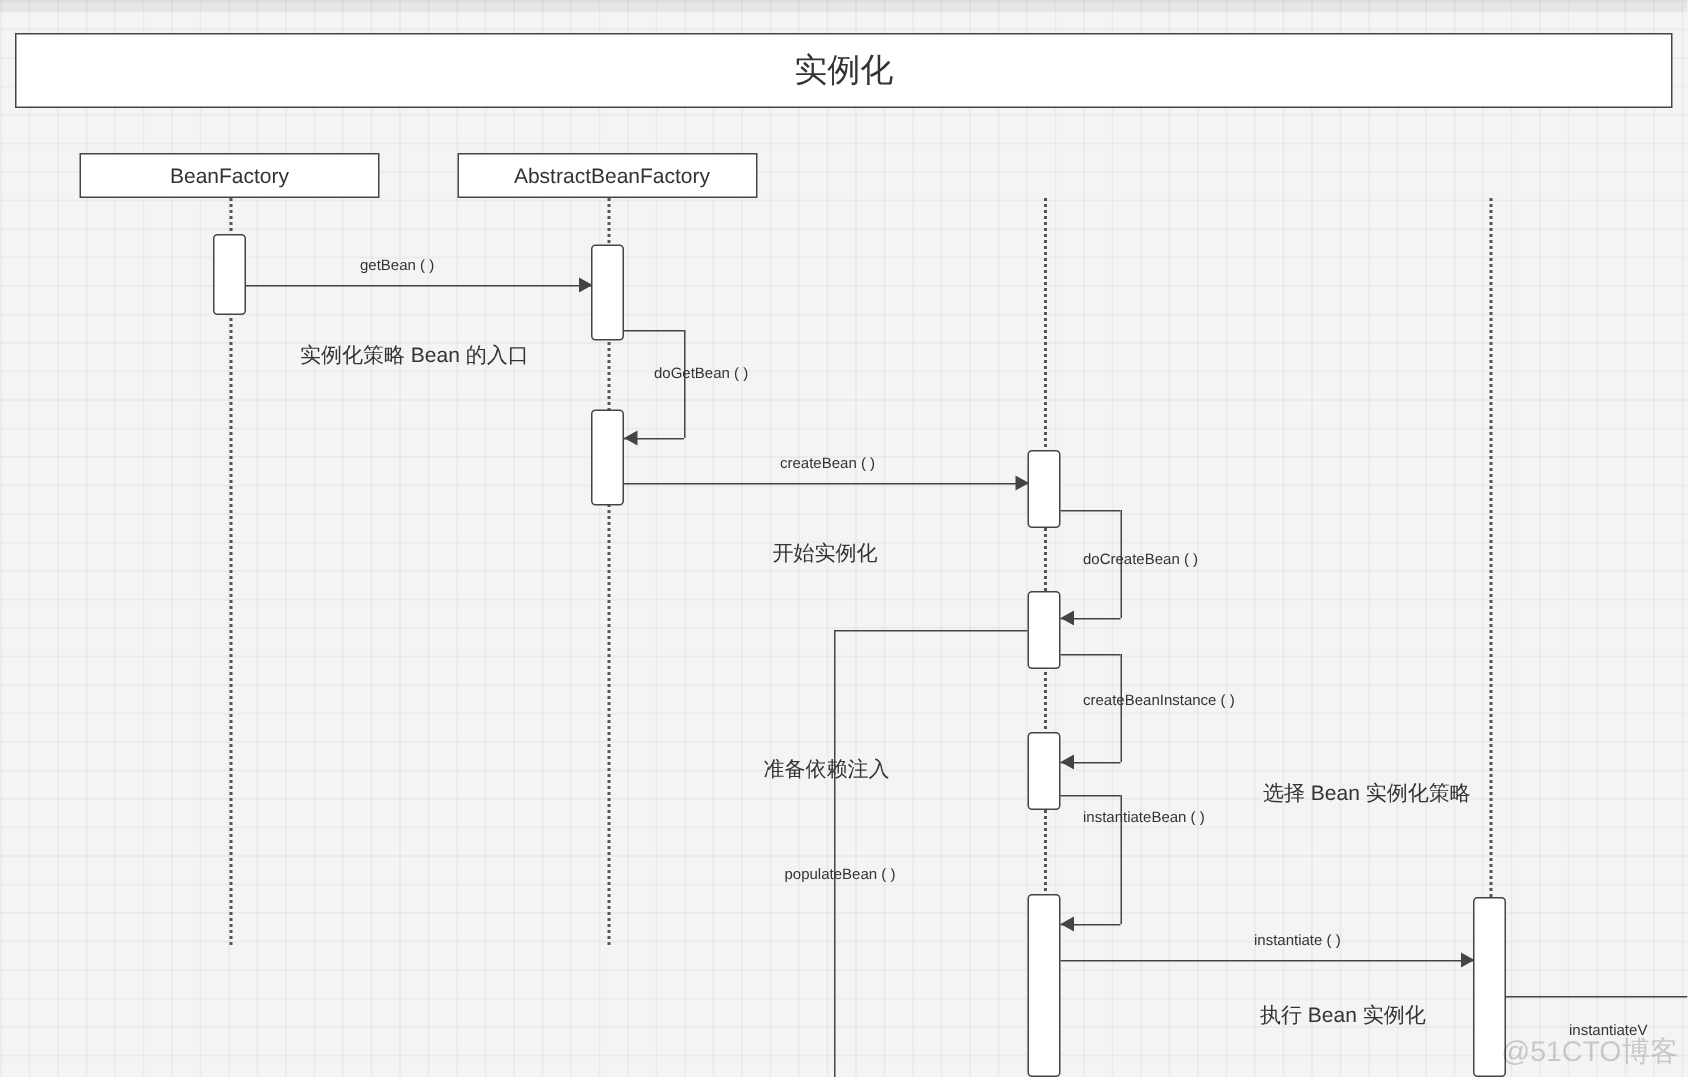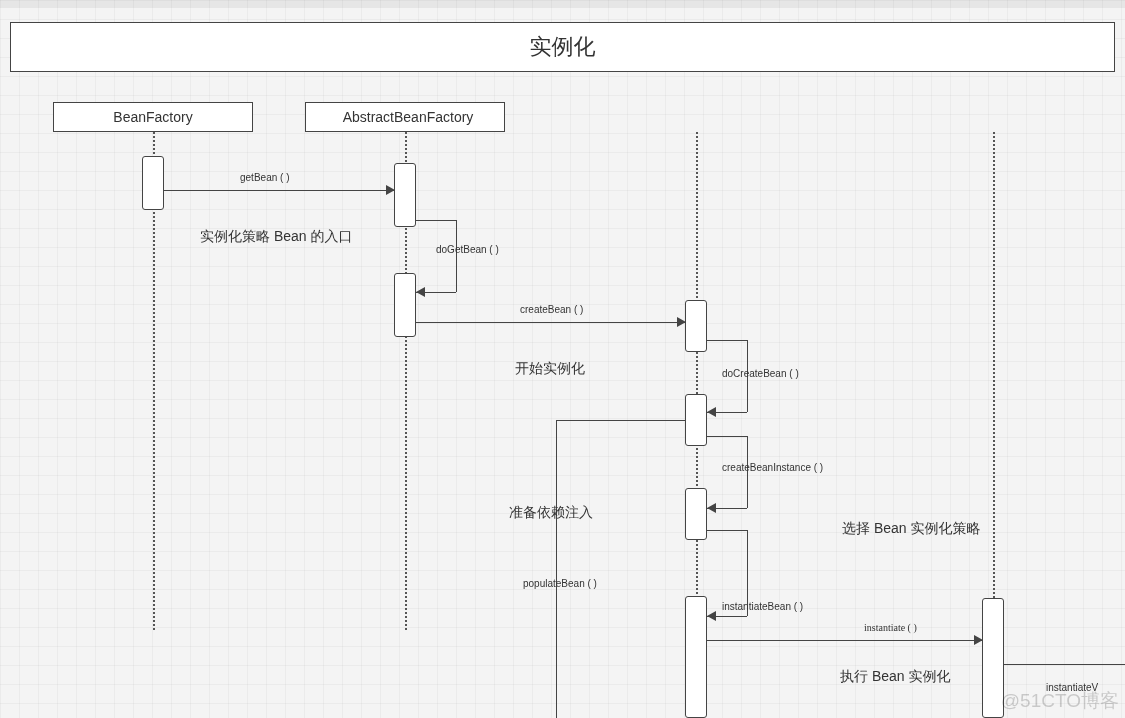--- a/index.html
+++ b/index.html
@@ -168,24 +168,24 @@
   <div class="msg-line-v" style="left:747px; top:436px; height:72px;"></div>
   <div class="msg-line-h" style="left:707px; top:508px; width:40px;"></div>
   <div class="arrow-left" style="left:707px; top:503px;"></div>
   <span class="label" style="left:722px; top:462px;">createBeanInstance ( )</span>
   <span class="note" style="left:822px; top:520px;margin-left:20px;">选择 Bean 实例化策略</span>
 
   <div class="msg-line-h" style="left:707px; top:530px; width:40px;"></div>
   <div class="msg-line-v" style="left:747px; top:530px; height:86px;"></div>
   <div class="msg-line-h" style="left:707px; top:616px; width:40px;"></div>
   <div class="arrow-left" style="left:707px; top:611px;"></div>
-  <span class="label" style="left:722px; top:601px;">instantiateBean ( )</span>
+  <span class="label" style="left:722px; top:540px;">instantiateBean ( )</span>
 
   <div class="msg-line-h" style="left:707px; top:640px; width:275px;"></div>
   <div class="arrow-right" style="left:974px; top:635px;"></div>
-  <span class="label" style="left:864px; top:622px;font-family:Liberation Serif, serif;">instantiate ( )</span>
+  <span class="label" style="left:836px; top:622px;">instantiate ( )</span>
   <span class="note" style="left:840px; top:668px;">执行 Bean 实例化</span>
 
   <div class="msg-line-h" style="left:1004px; top:664px; width:121px;"></div>
   <span class="label" style="left:1046px; top:682px;">instantiateV</span>
 
   <span class="watermark" style="right:6px; bottom:4px;">@51CTO博客</span>
 </div>
 
 </body></html>

